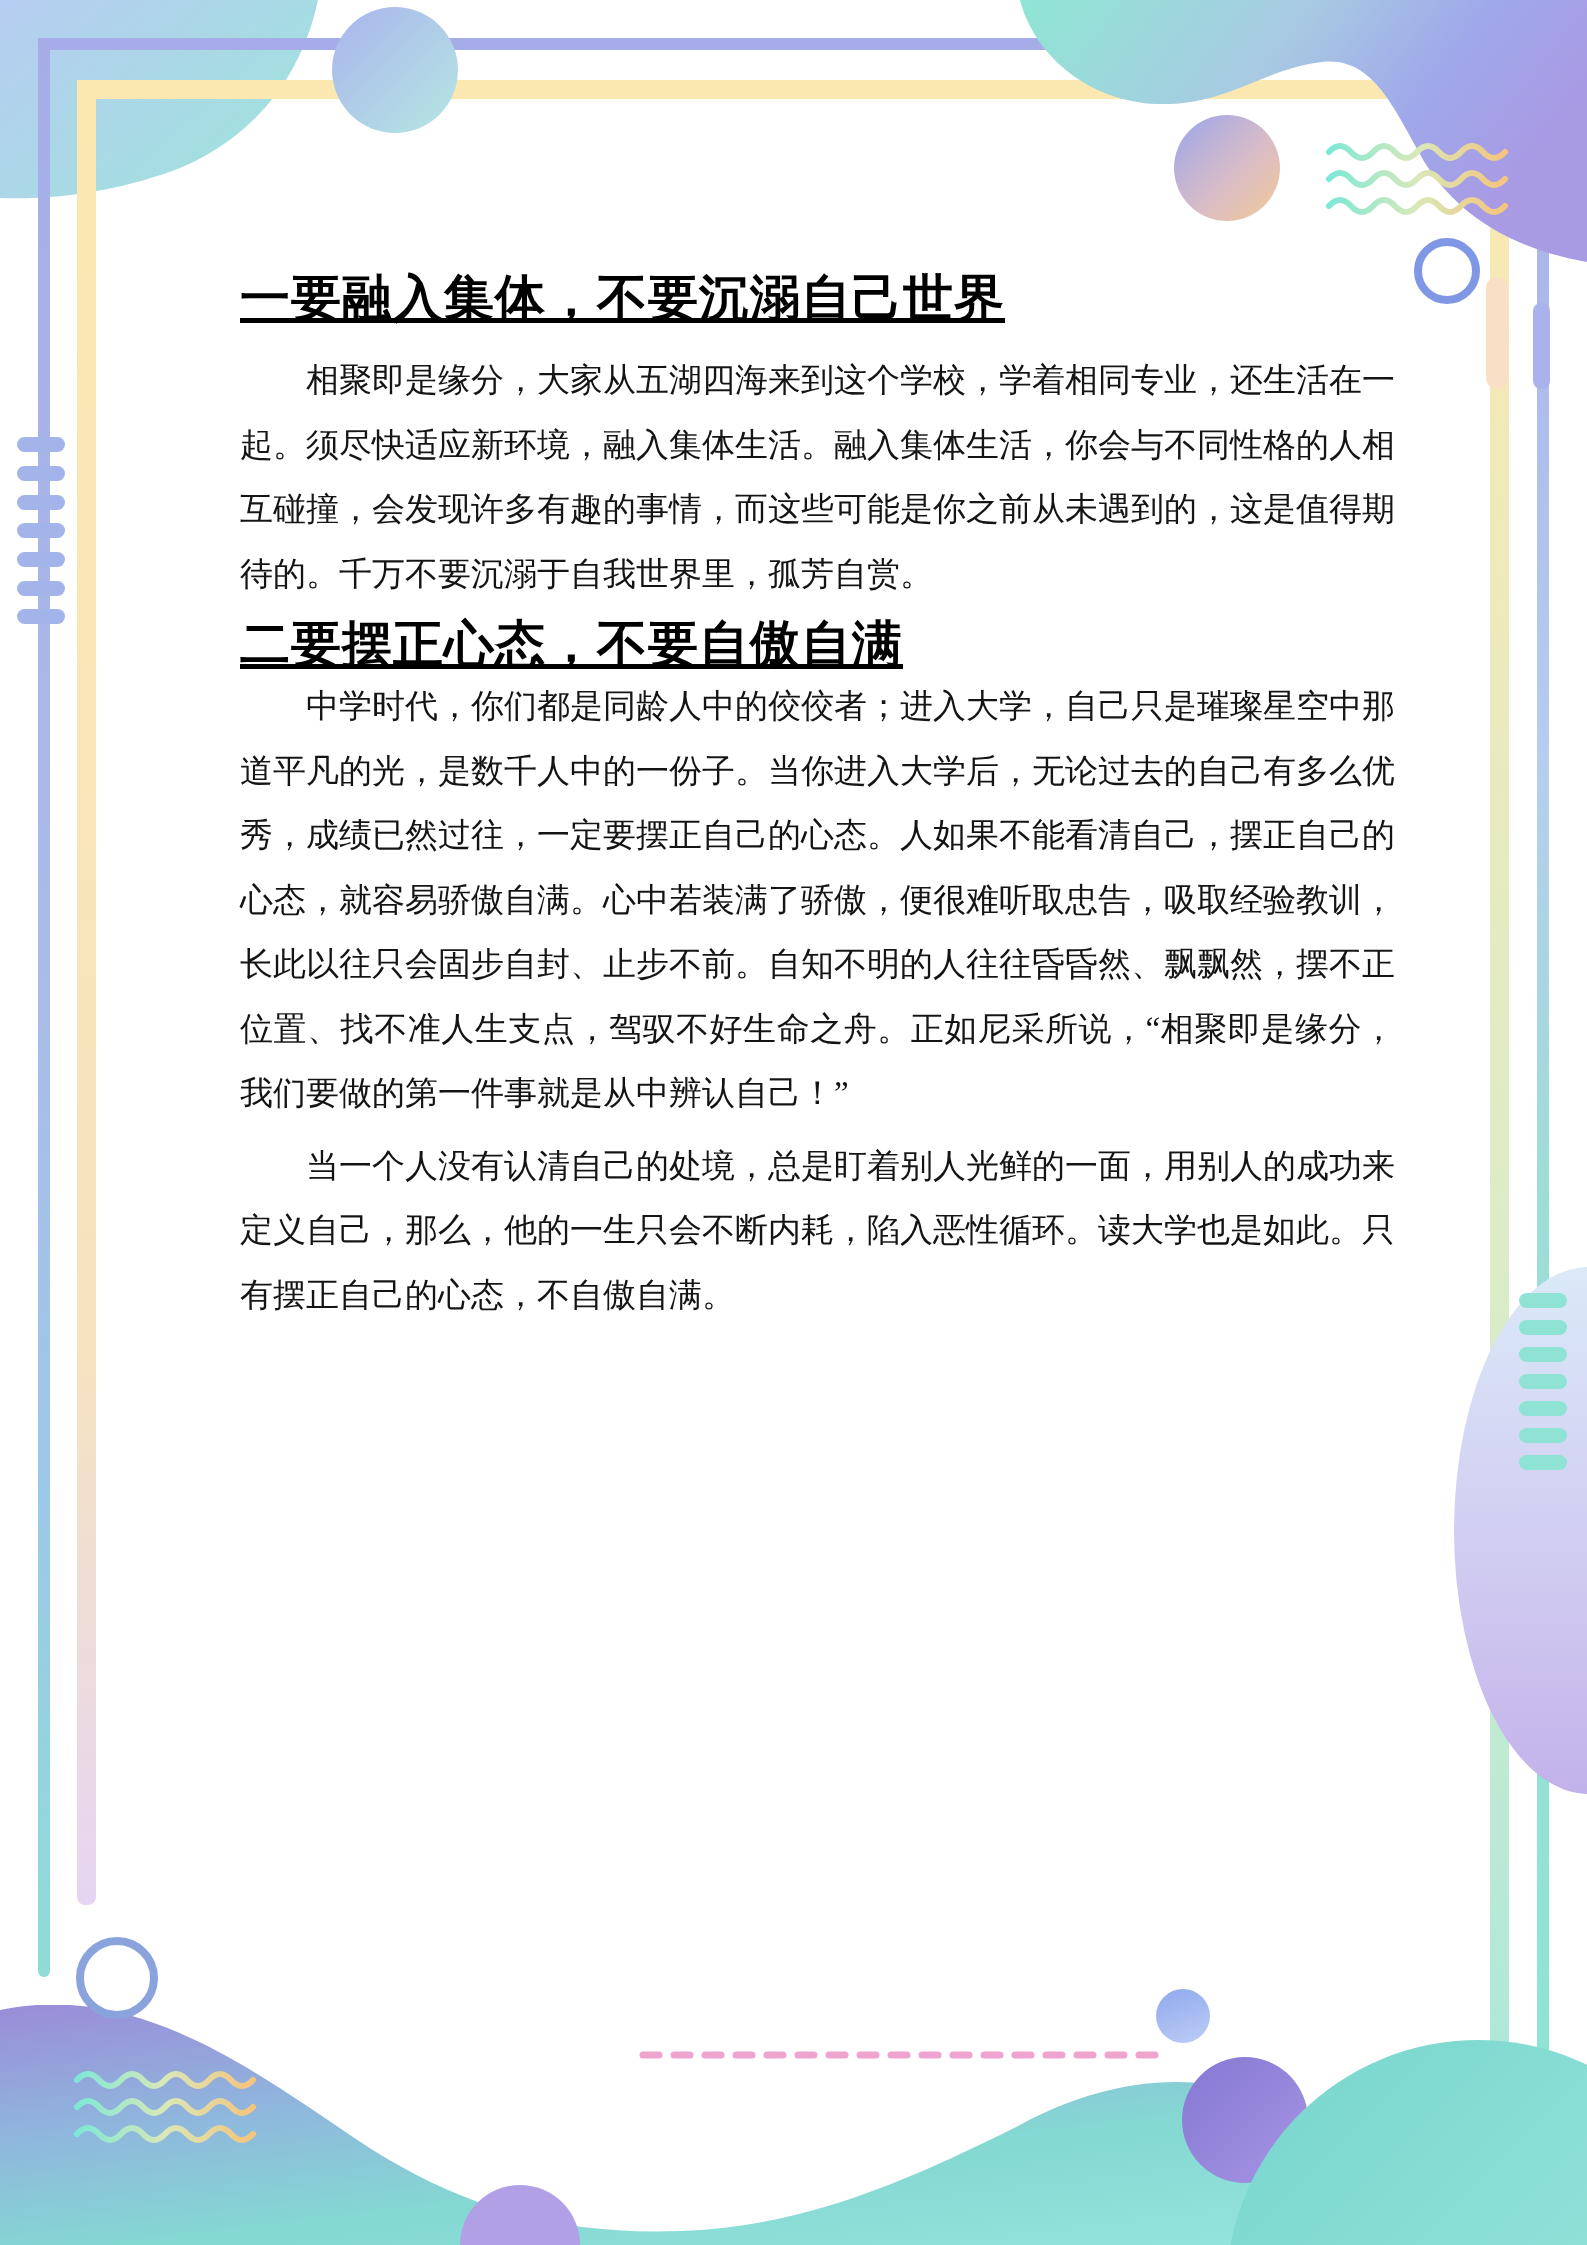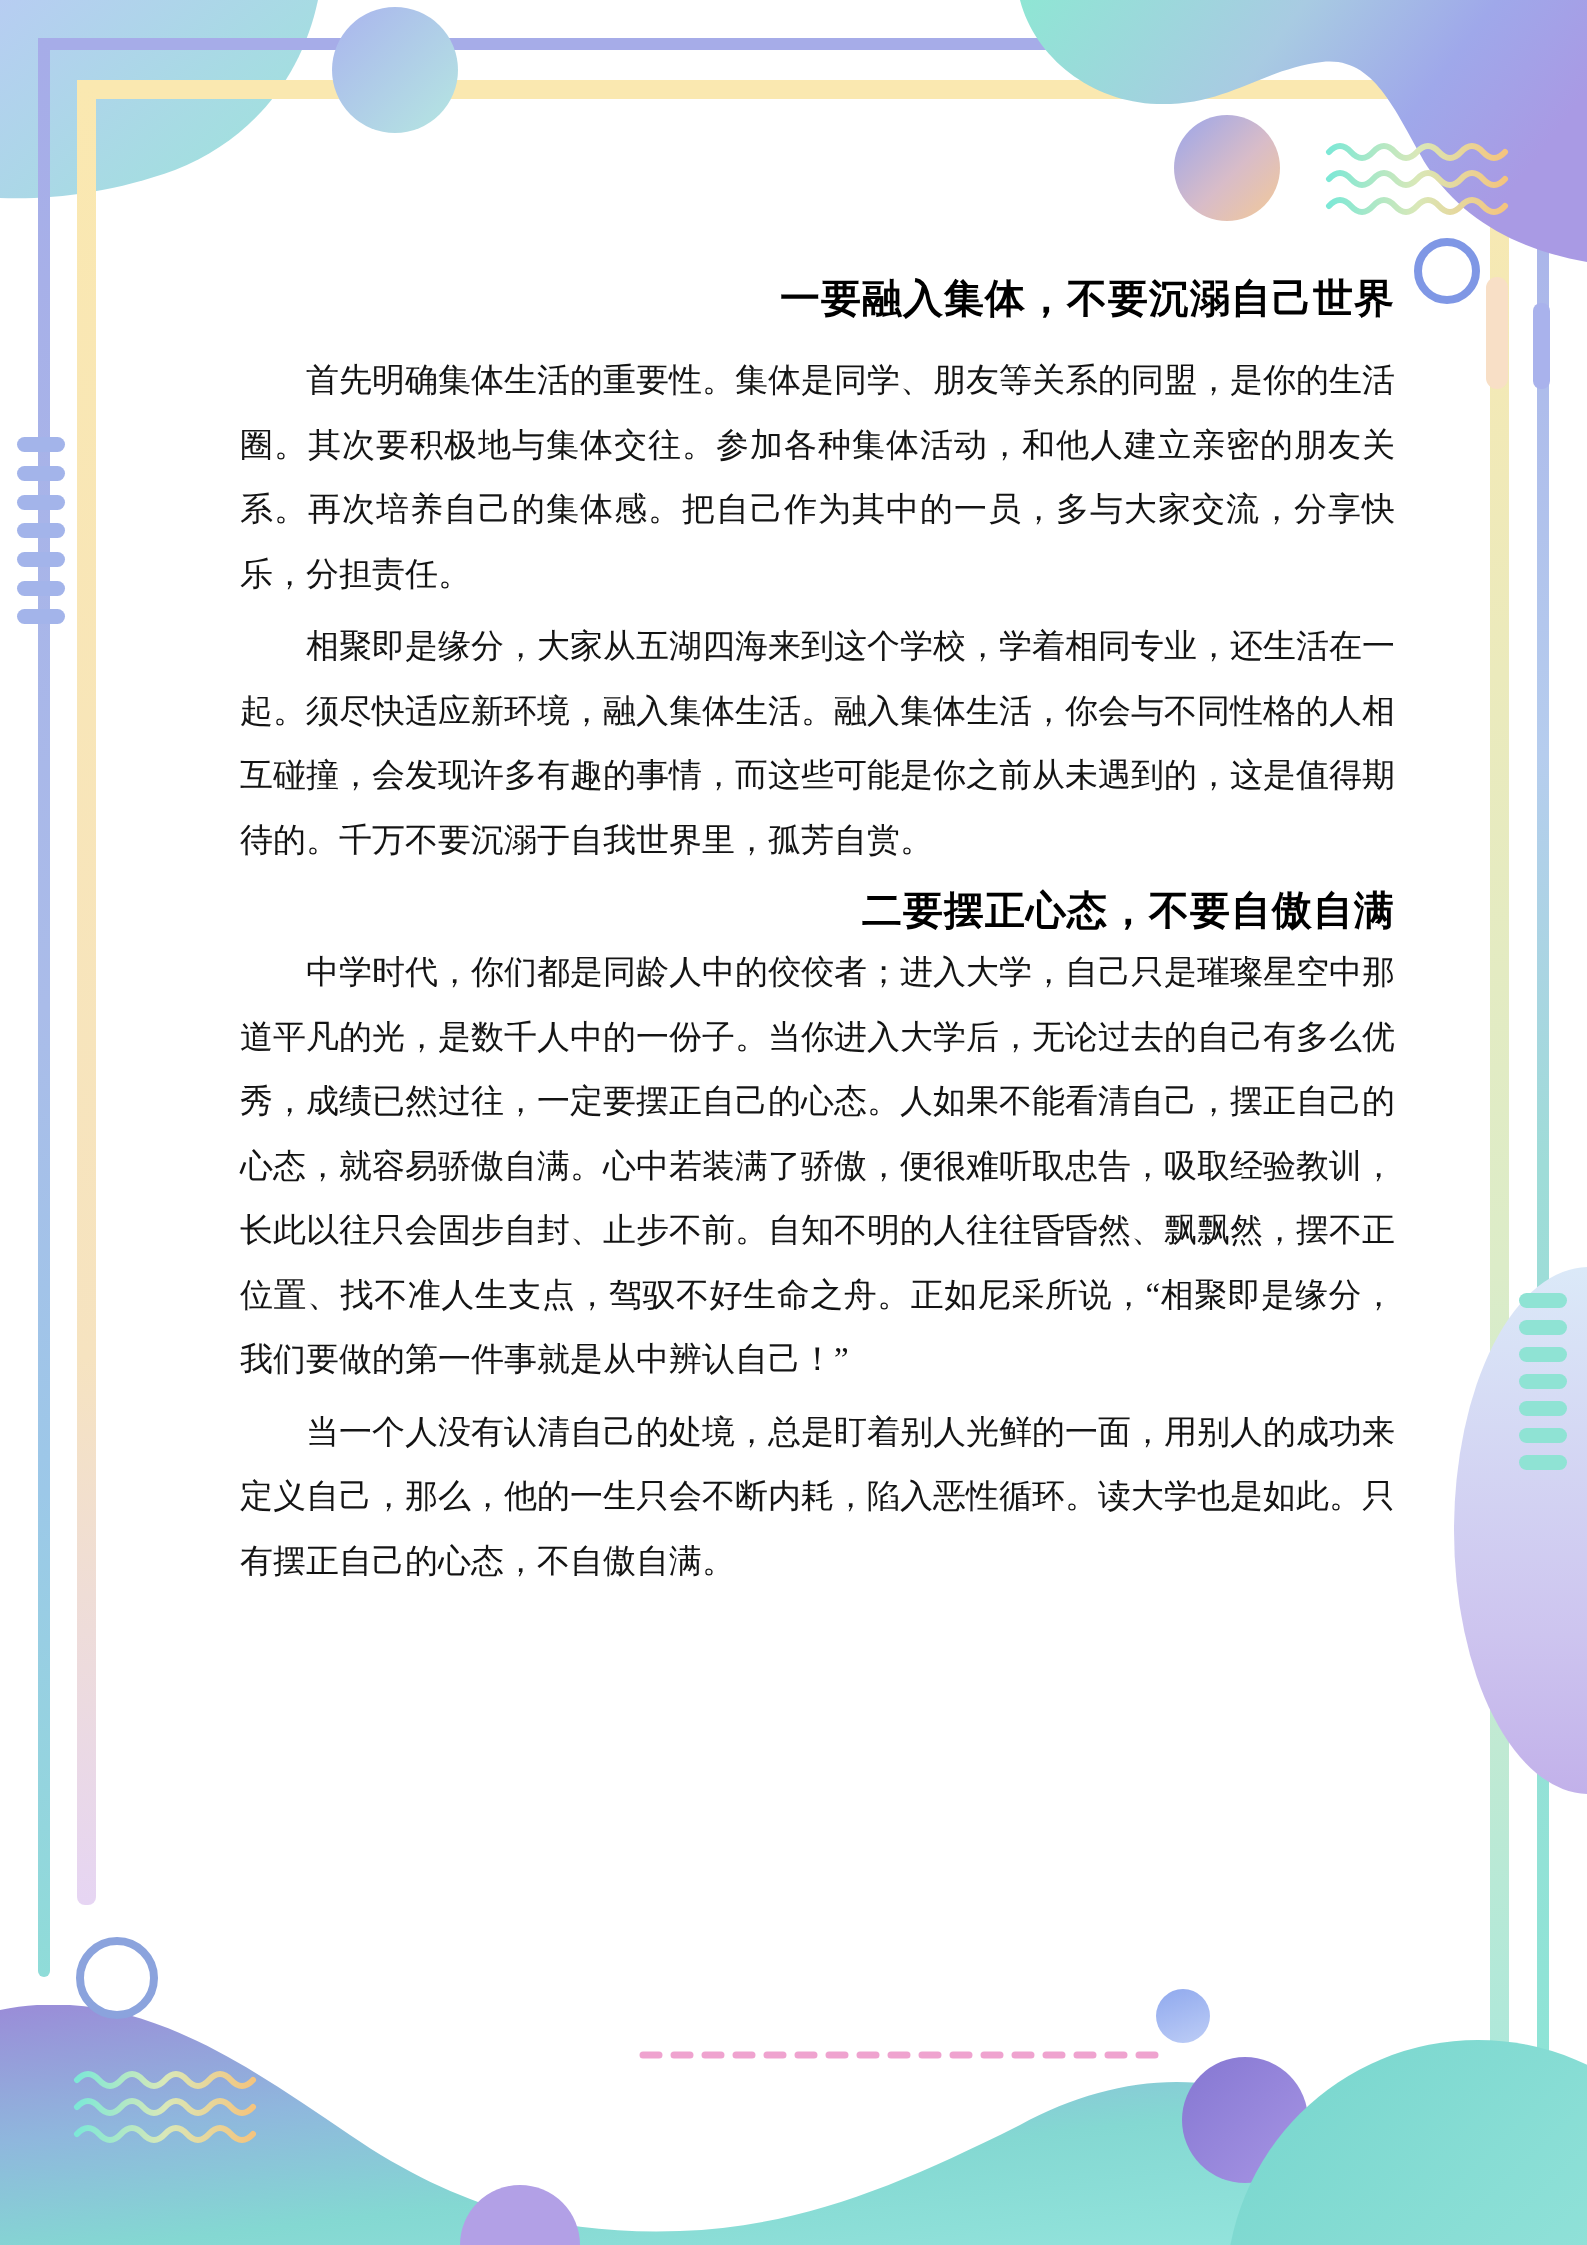--- a/index.html
+++ b/index.html
@@ -1,21 +1,21 @@
 <!DOCTYPE html>
 <html><head>
 <meta charset="utf-8">
 <style>
   html,body{margin:0;padding:0;}
   body{width:1587px;height:2245px;position:relative;overflow:hidden;background:#ffffff;}
 
   
   .text-layer{position:absolute;left:240px;top:268px;width:1155px;z-index:30;}
-  .sec-title{font-family:"Liberation Sans",sans-serif;font-weight:bold;font-size:40px;line-height:60px;
-             text-align:right;color:#000;margin:0 0 20px 0;letter-spacing:1px;}
+  .sec-title{font-family:"Liberation Sans",sans-serif;font-weight:bold;font-size:50px;line-height:60px;
+             text-align:left;color:#000;margin:0 0 20px 0;letter-spacing:1px;text-decoration:underline;}
   .sec-title.second{margin:6px 0 0 0;}
   .body-para{font-family:"Liberation Serif",serif;font-size:33px;line-height:64.5px;color:#141414;
              text-align:justify;text-indent:2em;margin:0 0 8px 0;}
 
   
   .line{position:absolute;z-index:10;}
   .frame-top-outer{left:38px;top:38px;width:1511px;height:12px;background:#a6ace8;}
   .frame-top-inner{left:77px;top:80px;width:1433px;height:19px;background:#fae8b0;}
   .frame-left-outer{left:38px;top:38px;width:12px;height:1939px;border-radius:0 0 6px 6px;
       background:linear-gradient(180deg,#a6ace8 0%,#aabce9 50%,#9cc8e8 75%,#8fdcd8 100%);}
@@ -167,18 +167,17 @@
     <path d="M4,66 q11,-12 22,0 t22,0 t22,0 t22,0 t22,0 t22,0 t22,0 t22,0"></path>
   </g>
 </svg>
 
 <svg class="svg-abs dashed-line" width="526" height="10" viewBox="0 0 526 10">
   <line x1="5" y1="5" x2="521" y2="5" stroke="#efa3cf" stroke-width="7" stroke-linecap="round" stroke-dasharray="16 15"></line>
 </svg>
 
 <div class="text-layer">
   <h1 class="sec-title">一要融入集体，不要沉溺自己世界</h1>
-  <p class="body-para">首先明确集体生活的重要性。集体是同学、朋友等关系的同盟，是你的生活圈。其次要积极地与集体交往。参加各种集体活动，和他人建立亲密的朋友关系。再次培养自己的集体感。把自己作为其中的一员，多与大家交流，分享快乐，分担责任。</p>
   <p class="body-para">相聚即是缘分，大家从五湖四海来到这个学校，学着相同专业，还生活在一起。须尽快适应新环境，融入集体生活。融入集体生活，你会与不同性格的人相互碰撞，会发现许多有趣的事情，而这些可能是你之前从未遇到的，这是值得期待的。千万不要沉溺于自我世界里，孤芳自赏。</p>
   <h1 class="sec-title second">二要摆正心态，不要自傲自满</h1>
   <p class="body-para">中学时代，你们都是同龄人中的佼佼者；进入大学，自己只是璀璨星空中那道平凡的光，是数千人中的一份子。当你进入大学后，无论过去的自己有多么优秀，成绩已然过往，一定要摆正自己的心态。人如果不能看清自己，摆正自己的心态，就容易骄傲自满。心中若装满了骄傲，便很难听取忠告，吸取经验教训，长此以往只会固步自封、止步不前。自知不明的人往往昏昏然、飘飘然，摆不正位置、找不准人生支点，驾驭不好生命之舟。正如尼采所说，“相聚即是缘分，我们要做的第一件事就是从中辨认自己！”</p>
   <p class="body-para">当一个人没有认清自己的处境，总是盯着别人光鲜的一面，用别人的成功来定义自己，那么，他的一生只会不断内耗，陷入恶性循环。读大学也是如此。只有摆正自己的心态，不自傲自满。</p>
 </div>
 
 </body></html>

